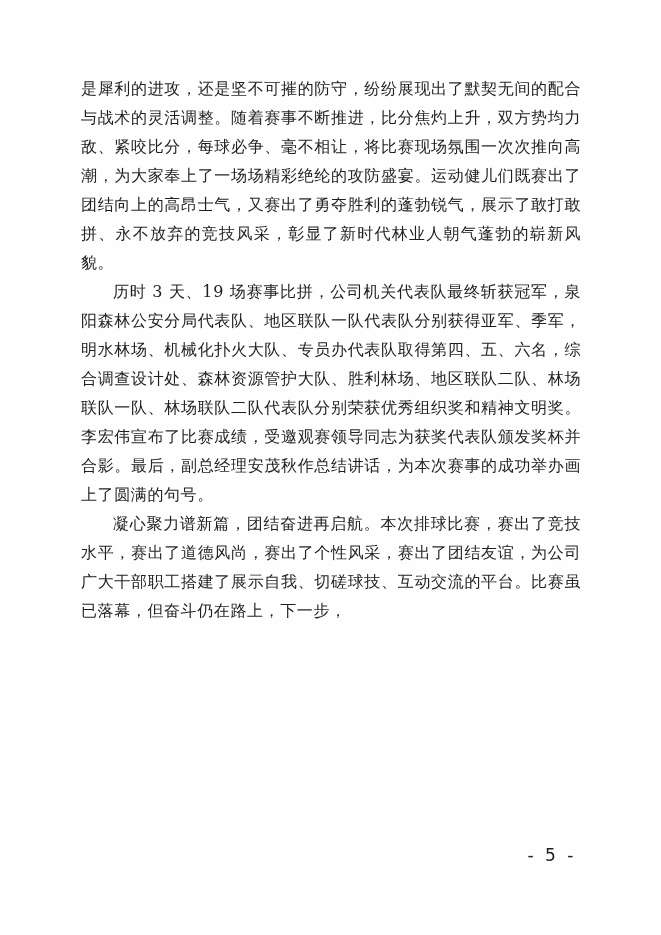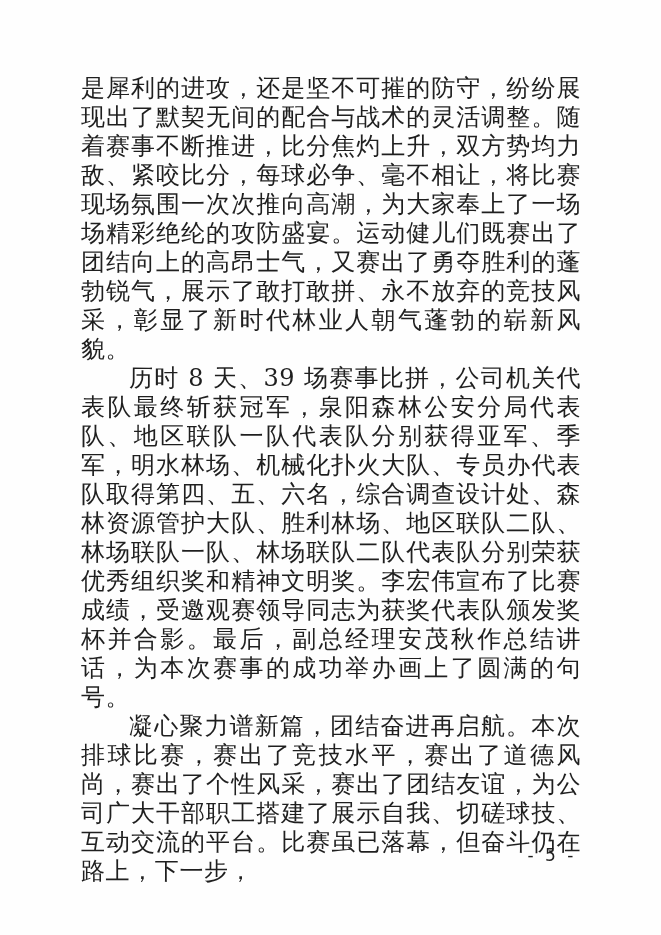--- a/index.html
+++ b/index.html
@@ -21,21 +21,21 @@
   }
   .content {
     position: absolute;
     left: 81px;
     top: 74px;
     width: 500px;
     color: #1f1f1f;
   }
   .para {
     margin: 0;
-    font-size: 24px;
+    font-size: 16px;
     line-height: 29px;
     letter-spacing: 0.6px;
     text-align: justify;
     text-justify: inter-character;
     word-break: break-all;
   }
   .para.indent {
     text-indent: 2em;
   }
   .page-number {
@@ -49,17 +49,17 @@
     text-align: center;
     font-family: "DejaVu Sans", "Liberation Sans", sans-serif;
   }
 </style>
 </head>
 <body>
 
 <div class="page">
   <div class="content">
     <p class="para">是犀利的进攻，还是坚不可摧的防守，纷纷展现出了默契无间的配合与战术的灵活调整。随着赛事不断推进，比分焦灼上升，双方势均力敌、紧咬比分，每球必争、毫不相让，将比赛现场氛围一次次推向高潮，为大家奉上了一场场精彩绝纶的攻防盛宴。运动健儿们既赛出了团结向上的高昂士气，又赛出了勇夺胜利的蓬勃锐气，展示了敢打敢拼、永不放弃的竞技风采，彰显了新时代林业人朝气蓬勃的崭新风貌。</p>
-    <p class="para indent">历时 8 天、39 场赛事比拼，公司机关代表队最终斩获冠军，泉阳森林公安分局代表队、地区联队一队代表队分别获得亚军、季军，明水林场、机械化扑火大队、专员办代表队取得第四、五、六名，综合调查设计处、森林资源管护大队、胜利林场、地区联队二队、林场联队一队、林场联队二队代表队分别荣获优秀组织奖和精神文明奖。李宏伟宣布了比赛成绩，受邀观赛领导同志为获奖代表队颁发奖杯并合影。最后，副总经理安茂秋作总结讲话，为本次赛事的成功举办画上了圆满的句号。</p>
+    <p class="para indent">历时 3 天、19 场赛事比拼，公司机关代表队最终斩获冠军，泉阳森林公安分局代表队、地区联队一队代表队分别获得亚军、季军，明水林场、机械化扑火大队、专员办代表队取得第四、五、六名，综合调查设计处、森林资源管护大队、胜利林场、地区联队二队、林场联队一队、林场联队二队代表队分别荣获优秀组织奖和精神文明奖。李宏伟宣布了比赛成绩，受邀观赛领导同志为获奖代表队颁发奖杯并合影。最后，副总经理安茂秋作总结讲话，为本次赛事的成功举办画上了圆满的句号。</p>
     <p class="para indent">凝心聚力谱新篇，团结奋进再启航。本次排球比赛，赛出了竞技水平，赛出了道德风尚，赛出了个性风采，赛出了团结友谊，为公司广大干部职工搭建了展示自我、切磋球技、互动交流的平台。比赛虽已落幕，但奋斗仍在路上，下一步，</p>
   </div>
   <div class="page-number">- 5 -</div>
 </div>
 
 </body></html>

